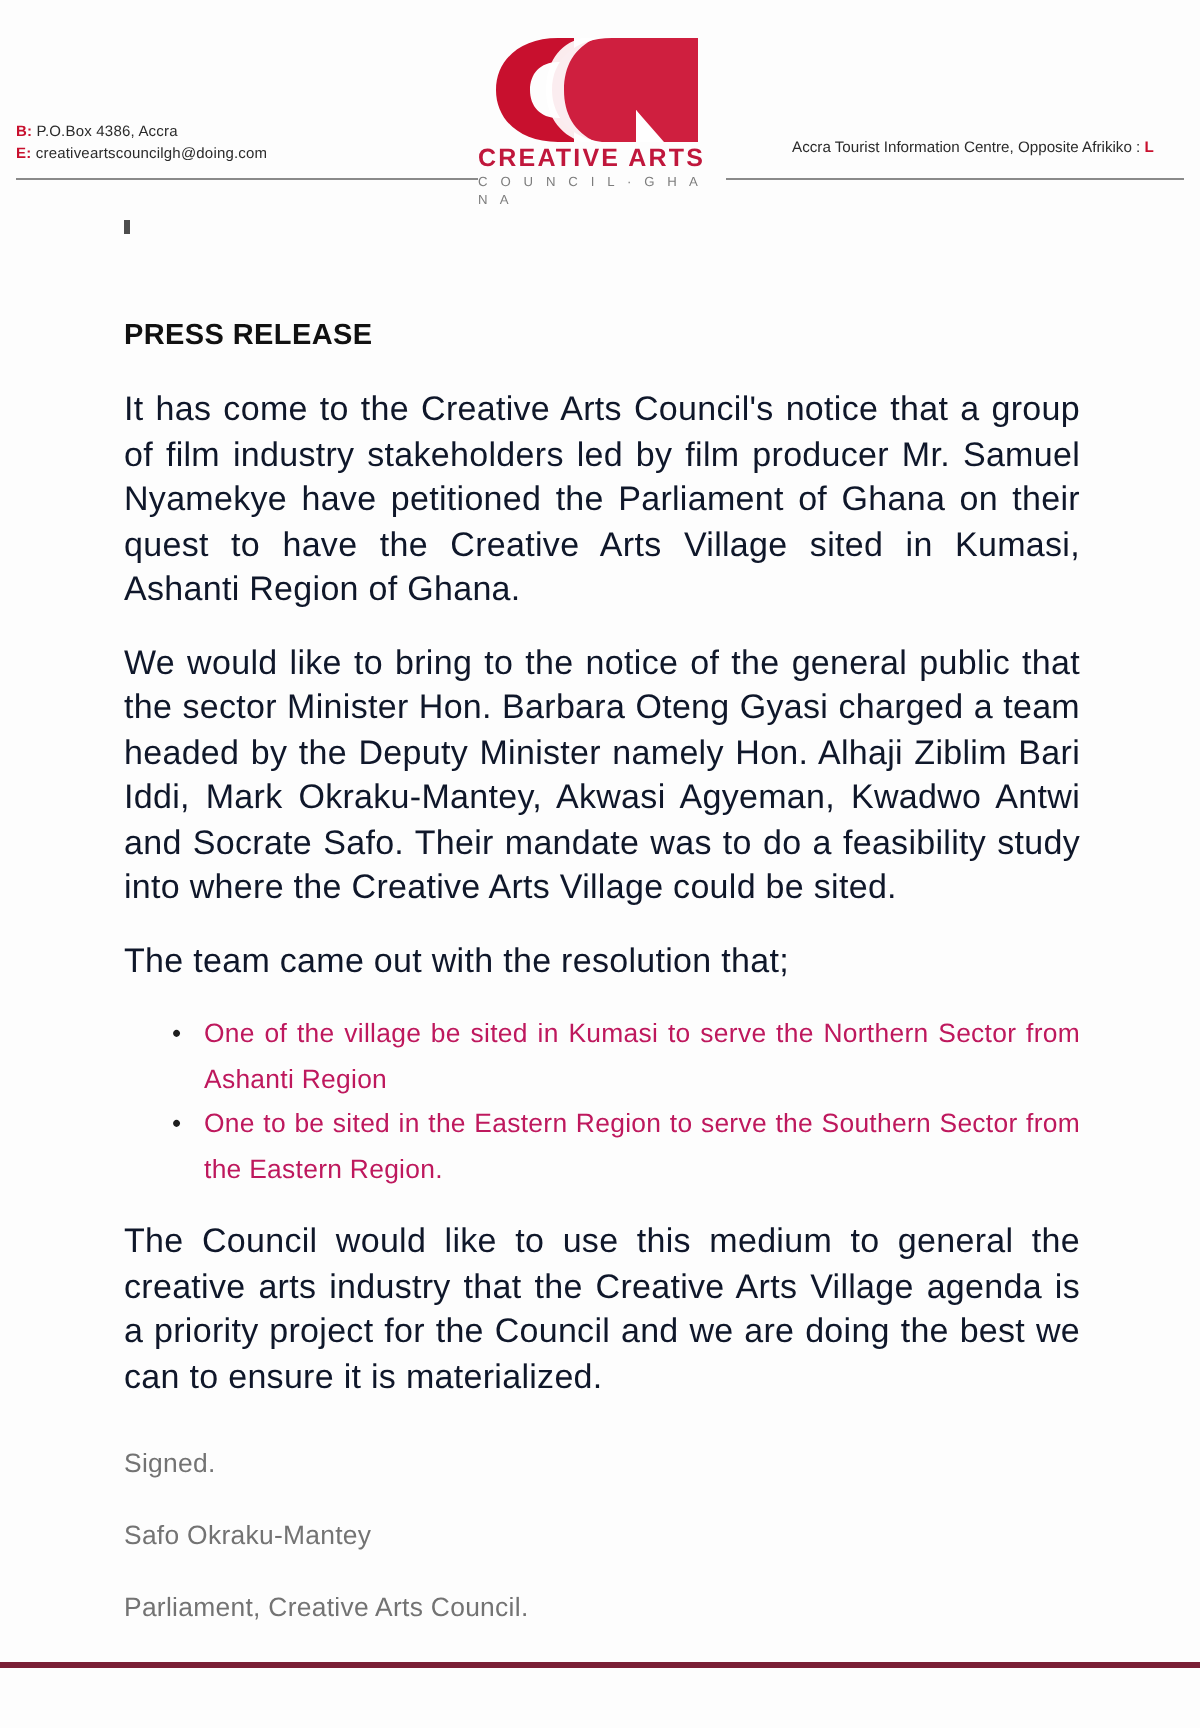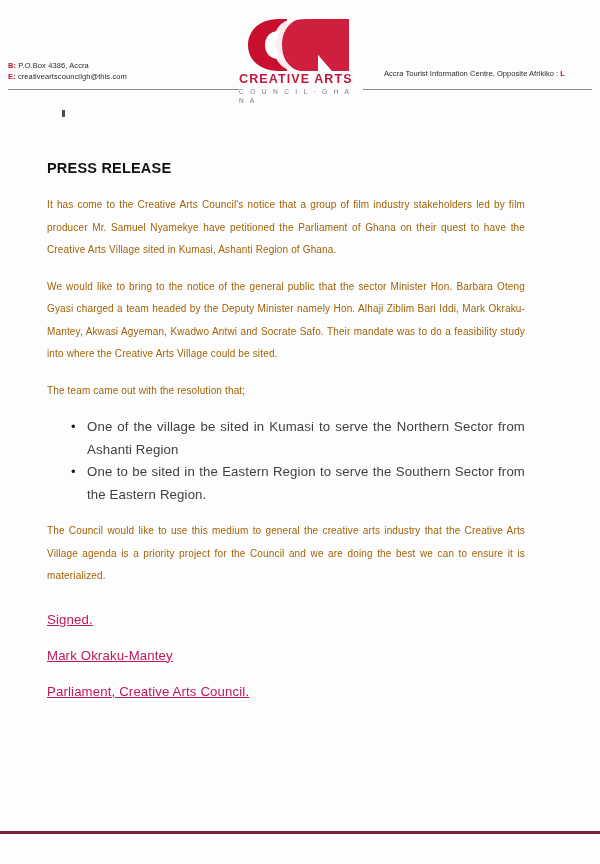--- a/index.html
+++ b/index.html
@@ -94,21 +94,21 @@
     position: absolute;
     left: 363px;
     top: 89px;
     width: 229px;
     height: 1px;
     background: #8a8a8a;
   }
 
   .address-block {
     position: absolute;
-    left: 384px;
+    left: 396px;
     top: 68px;
     font-size: 7.6px;
     line-height: 11px;
     color: #2b2b2b;
     white-space: nowrap;
     text-align: right;
   }
   .address-tail {
     color: #c8102e;
     font-weight: bold;
@@ -120,76 +120,75 @@
     top: 110px;
     width: 3px;
     height: 7px;
     background: #2e2e2e;
     opacity: 0.85;
   }
 
   
   .content {
     position: absolute;
-    left: 47px;
+    left: 62px;
     top: 160px;
     width: 478px;
   }
 
   .doc-title {
     font-size: 14.5px;
     font-weight: bold;
     letter-spacing: 0.2px;
     color: #111111;
     margin: 0 0 18px 0;
     font-family: "Liberation Sans", sans-serif;
   }
 
   p.body-text {
     margin: 0 0 14px 0;
-    font-size: 10px;
+    font-size: 17px;
     line-height: 22.5px;
     text-align: justify;
-    color: #a16207;
+    color: #0f172a;
     letter-spacing: 0.15px;
   }
   p.body-text.last-in-para {
     text-align: left;
   }
 
   ul.resolution-list {
     margin: 4px 0 14px 0;
     padding-left: 40px;
     list-style: none;
   }
   ul.resolution-list li {
     position: relative;
     font-size: 13.2px;
     line-height: 22.5px;
     text-align: justify;
-    color: #404040;
+    color: #be185d;
     letter-spacing: 0.15px;
     margin-bottom: 0px;
   }
   ul.resolution-list li::before {
     content: "\2022";
     position: absolute;
     left: -16px;
     top: 0;
     font-size: 13px;
     color: #1d1d1d;
   }
 
   .sign-line {
     margin: 0 0 16px 0;
     font-size: 13.2px;
     line-height: 20px;
-    color: #be185d;
+    color: #737373;
     letter-spacing: 0.15px;
-    text-decoration: underline;
   }
   .sign-block {
     margin-top: 22px;
   }
 
   
   .footer-rule {
     position: absolute;
     left: 0;
     top: 831px;
@@ -200,21 +199,21 @@
 </style>
 </head>
 <body>
 
 <div class="page">
 
   <div class="letterhead">
 
     <div class="contact-block">
       <span class="contact-line"><span class="contact-key">B:</span><span> P.O.Box 4386, Accra</span></span>
-      <span class="contact-line"><span class="contact-key">E:</span><span> creativeartscouncilgh@this.com</span></span>
+      <span class="contact-line"><span class="contact-key">E:</span><span> creativeartscouncilgh@doing.com</span></span>
     </div>
 
     <div class="rule-left"></div>
     <div class="rule-right"></div>
 
     <div class="logo-wrap">
       <div class="logo-mark">
         <svg width="108" height="54" viewBox="0 0 108 54" xmlns="http://www.w3.org/2000/svg">
           <path d="M33 1 C14 1 2 12 2 27 C2 42 14 53 33 53 L41 53 L41 41 L33 41 C24 41 19 35 19 27 C19 19 24 13 33 13 L41 13 L41 1 Z" fill="#c8102e"></path>
           <path d="M60 1 C41 1 30 12 30 27 C30 40 39 51 55 53 L72 53 L72 37 L84 53 L103 53 L103 1 Z" fill="#cf1f3f"></path>
@@ -243,21 +242,21 @@
 
     <ul class="resolution-list">
       <li>One of the village be sited in Kumasi to serve the Northern Sector from Ashanti Region</li>
       <li>One to be sited in the Eastern Region to serve the Southern Sector from the Eastern Region.</li>
     </ul>
 
     <p class="body-text">The Council would like to use this medium to general the creative arts industry that the Creative Arts Village agenda is a priority project for the Council and we are doing the best we can to ensure it is materialized.</p>
 
     <div class="sign-block">
       <div class="sign-line">Signed.</div>
-      <div class="sign-line">Mark Okraku-Mantey</div>
+      <div class="sign-line">Safo Okraku-Mantey</div>
       <div class="sign-line">Parliament, Creative Arts Council.</div>
     </div>
 
   </div>
 
   <div class="footer-rule"></div>
 
 </div>
 
 </body></html>

